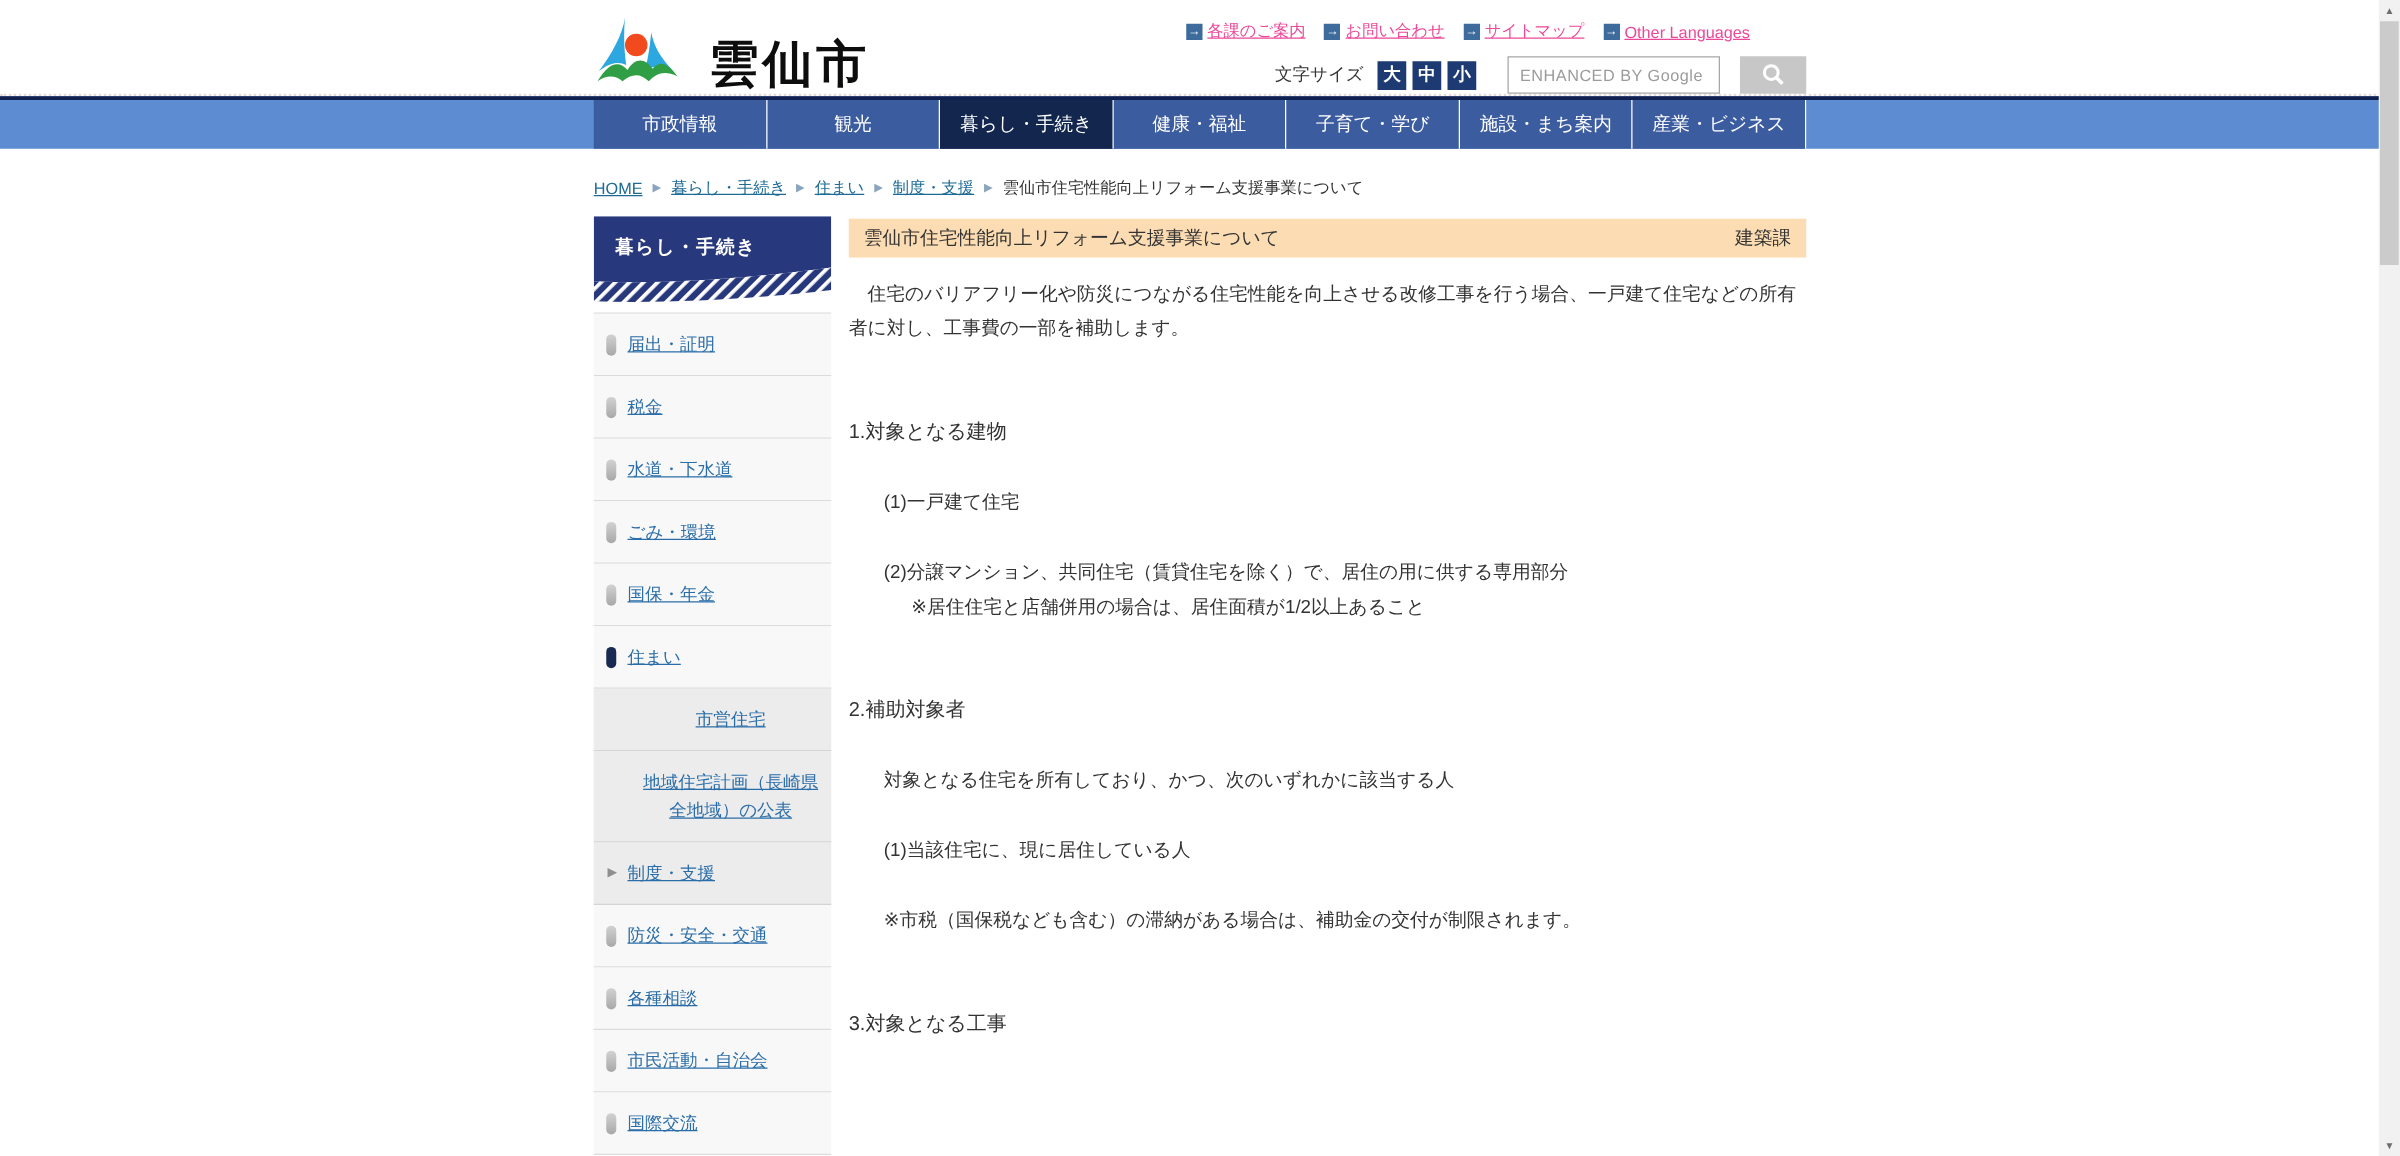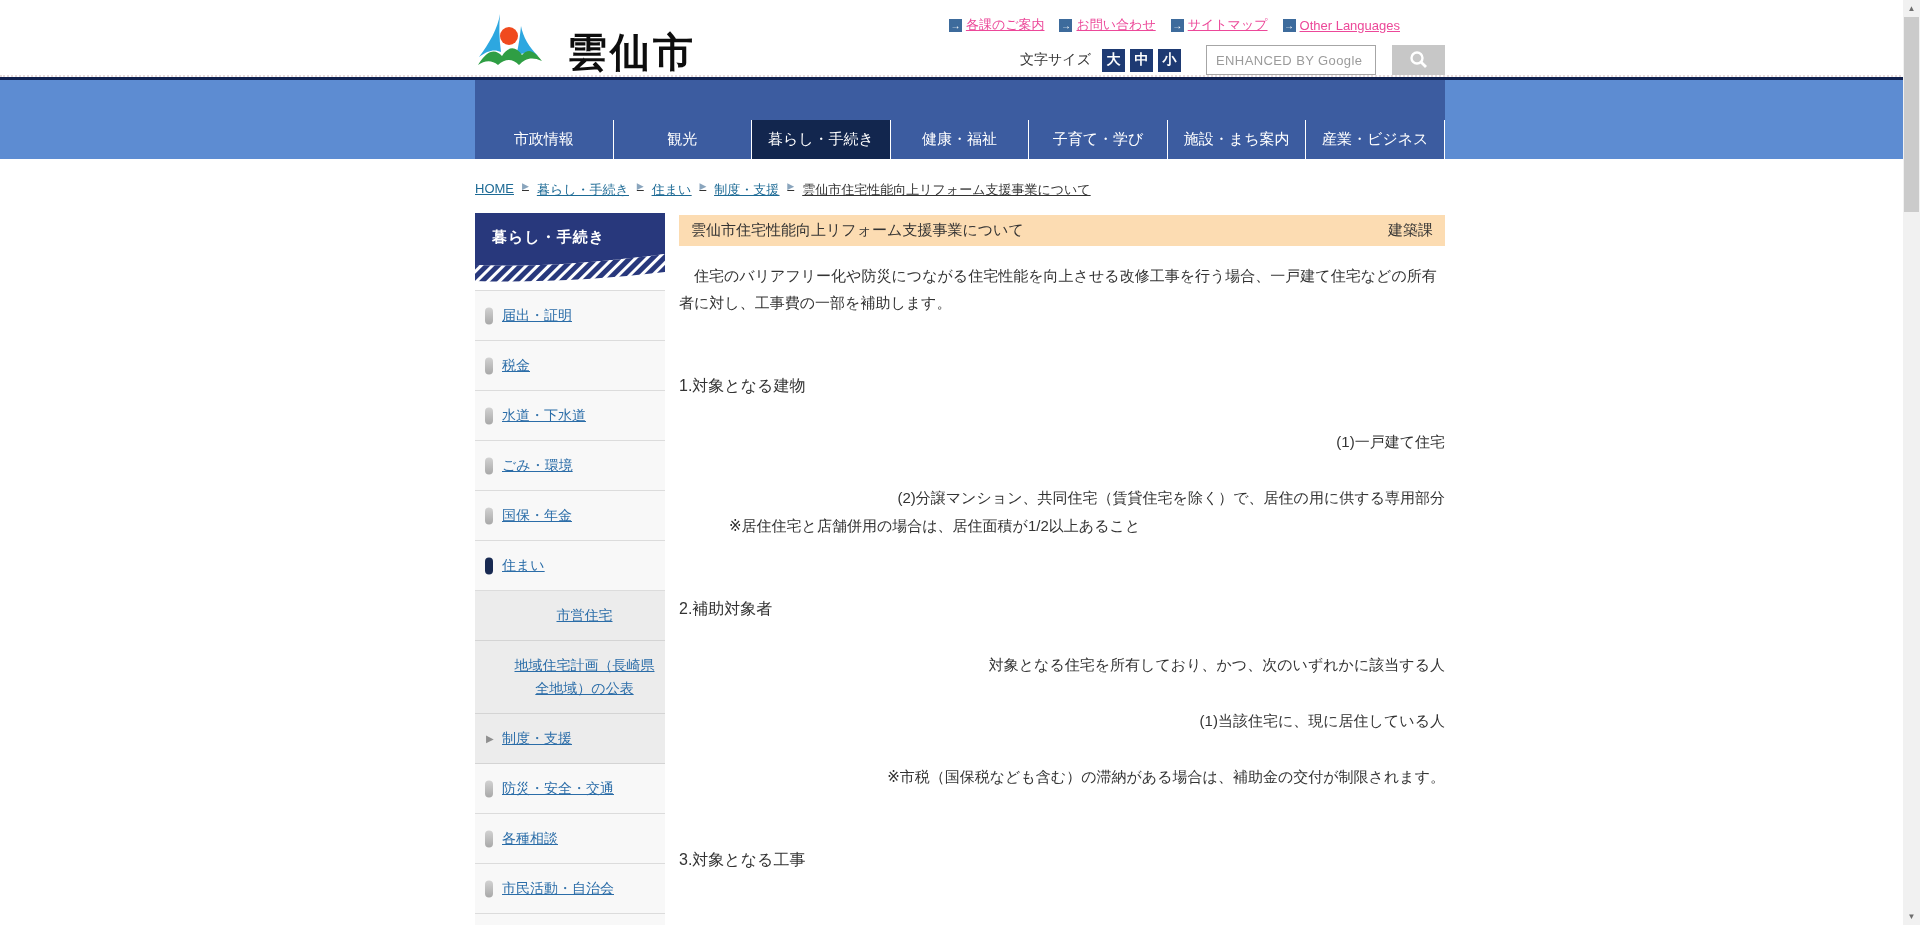--- a/index.html
+++ b/index.html
@@ -27,25 +27,25 @@
             display:flex; align-items:center; justify-content:center; margin-left:5px; cursor:pointer; }
   .search-input { width:170px; height:30px; border:1px solid #a6a6a6; padding:0 9px; font-size:13px; margin-left:25px; color:#333; }
   .search-input::placeholder { color:#9b9b9b; letter-spacing:0.4px; }
   .search-btn { width:53px; height:30px; background:#c7c7c7; border:0; margin-left:16px;
                 display:flex; align-items:center; justify-content:center; cursor:pointer; }
 
   
   .global-nav { background:#5d8cd2; border-top:3px solid #102150; }
   .nav-inner { width:970px; margin:0 auto; display:flex; background:#3c5ca0; }
   .nav-item { flex:1; height:39px; display:flex; align-items:center; justify-content:center;
-              color:#fff; font-size:15px; border-right:1px solid #fff; cursor:pointer;margin-top:40px; }
+              color:#fff; font-size:15px; border-right:1px solid #fff; cursor:pointer; }
   .nav-item.active { background:#12264e; }
 
   
-  .breadcrumb { display:flex; align-items:flex-start; gap:8px; font-size:13px; padding:22px 0 14px;text-decoration:underline; }
+  .breadcrumb { display:flex; align-items:center; gap:8px; font-size:13px; padding:22px 0 14px; }
   .bc-link { color:#1d6a95; text-decoration:underline; cursor:pointer; }
   .bc-sep { color:#8aa5bd; font-size:9px; }
   .bc-current { color:#333; }
 
   
   .layout { display:flex; gap:14px; align-items:flex-start; }
 
   
   .sidebar { width:190px; flex:none; }
   .sidebar-head { position:relative; height:70px; }
@@ -64,21 +64,21 @@
   .side-link { color:#2b6da8; text-decoration:underline; }
 
   
   .content { flex:1; padding-top:2px; font-size:15px; }
   .page-heading { display:flex; justify-content:space-between; align-items:center;
                   background:#fcdcb2; padding:6px 12px; font-size:15px; color:#333; }
   .intro { margin:16px 0 0; line-height:27px; text-indent:1em; }
   .sec { margin:56px 0 0; font-size:16px; font-weight:normal; line-height:27px; color:#333; }
   .line { margin:29px 0 0; line-height:27px; }
   .line.tight { margin-top:1px; }
-  .ind1 { padding-left:28px;text-align:right; }
+  .ind1 { padding-left:28px; }
   .ind2 { padding-left:50px; }
 
   
   .scrollbar { position:absolute; right:0; top:0; width:17px; height:925px; background:#f1f1f1; z-index:50; }
   .sb-btn { height:17px; width:17px; display:flex; align-items:center; justify-content:center;
             color:#6e6e6e; font-size:8px; cursor:pointer; }
   .sb-btn.down { position:absolute; bottom:0; left:0; }
   .sb-thumb { position:absolute; top:17px; left:1px; width:15px; height:195px; background:#cbcbcb; cursor:pointer; }
 </style>
 </head>

